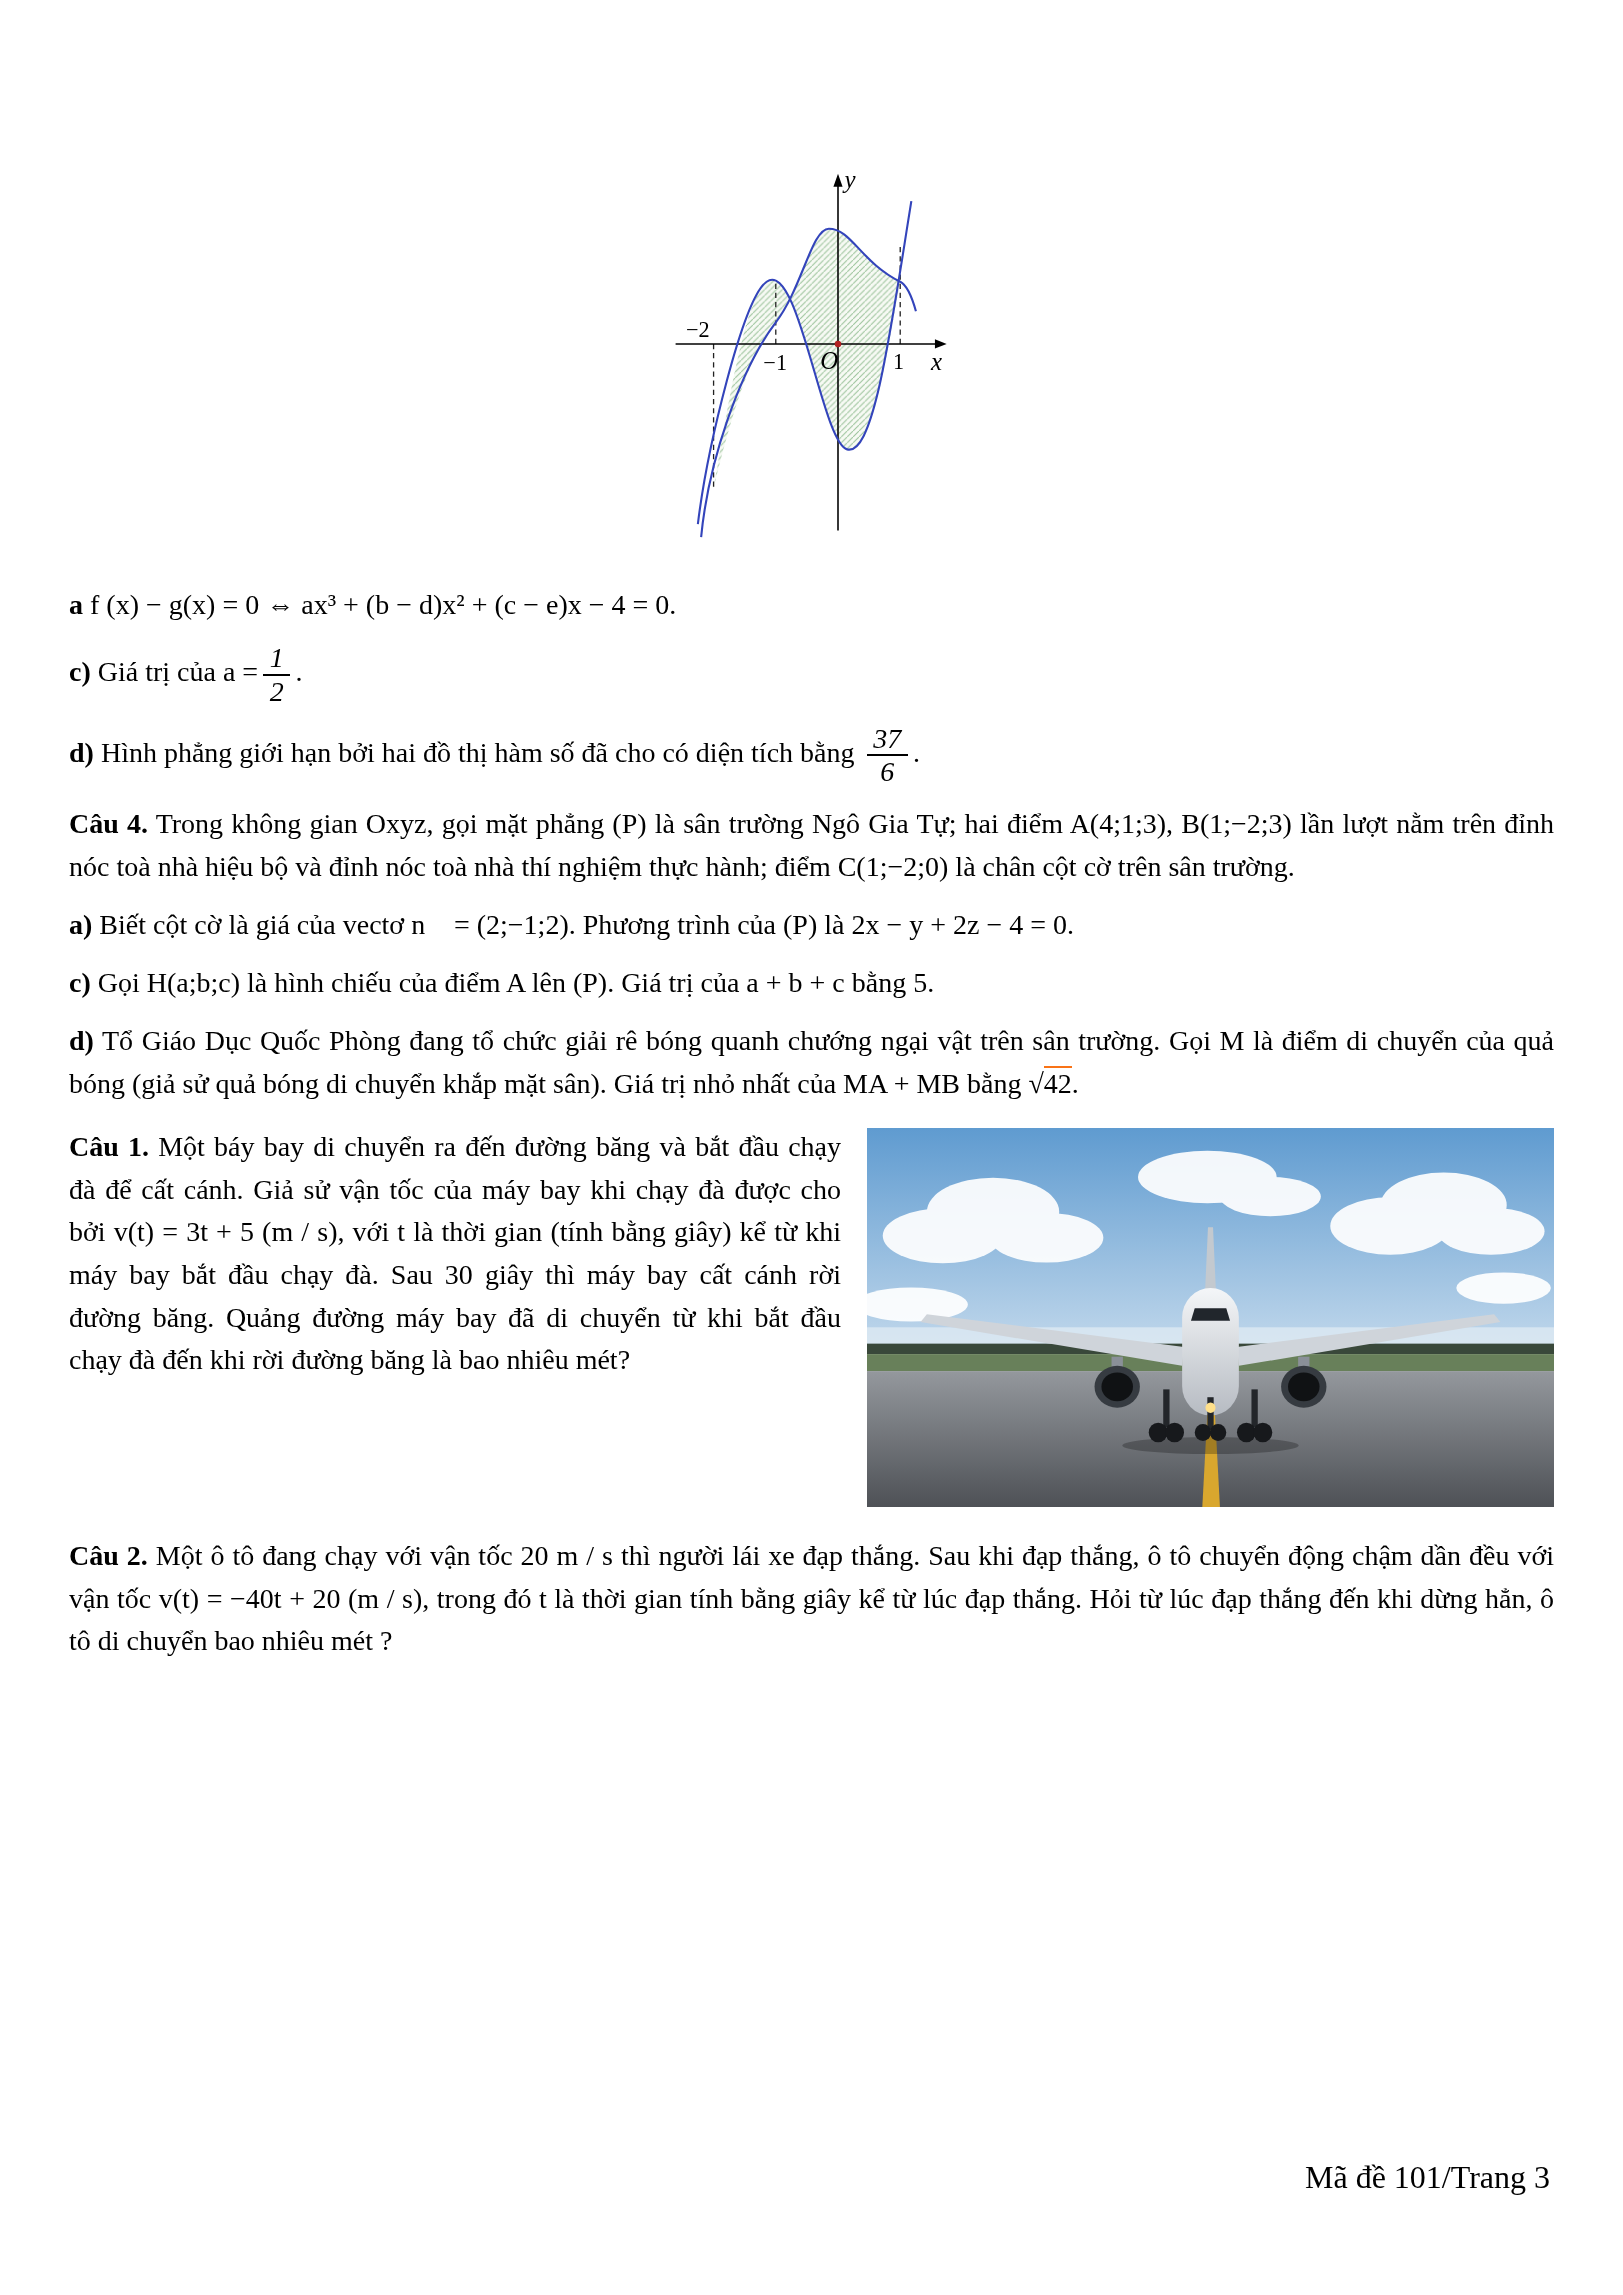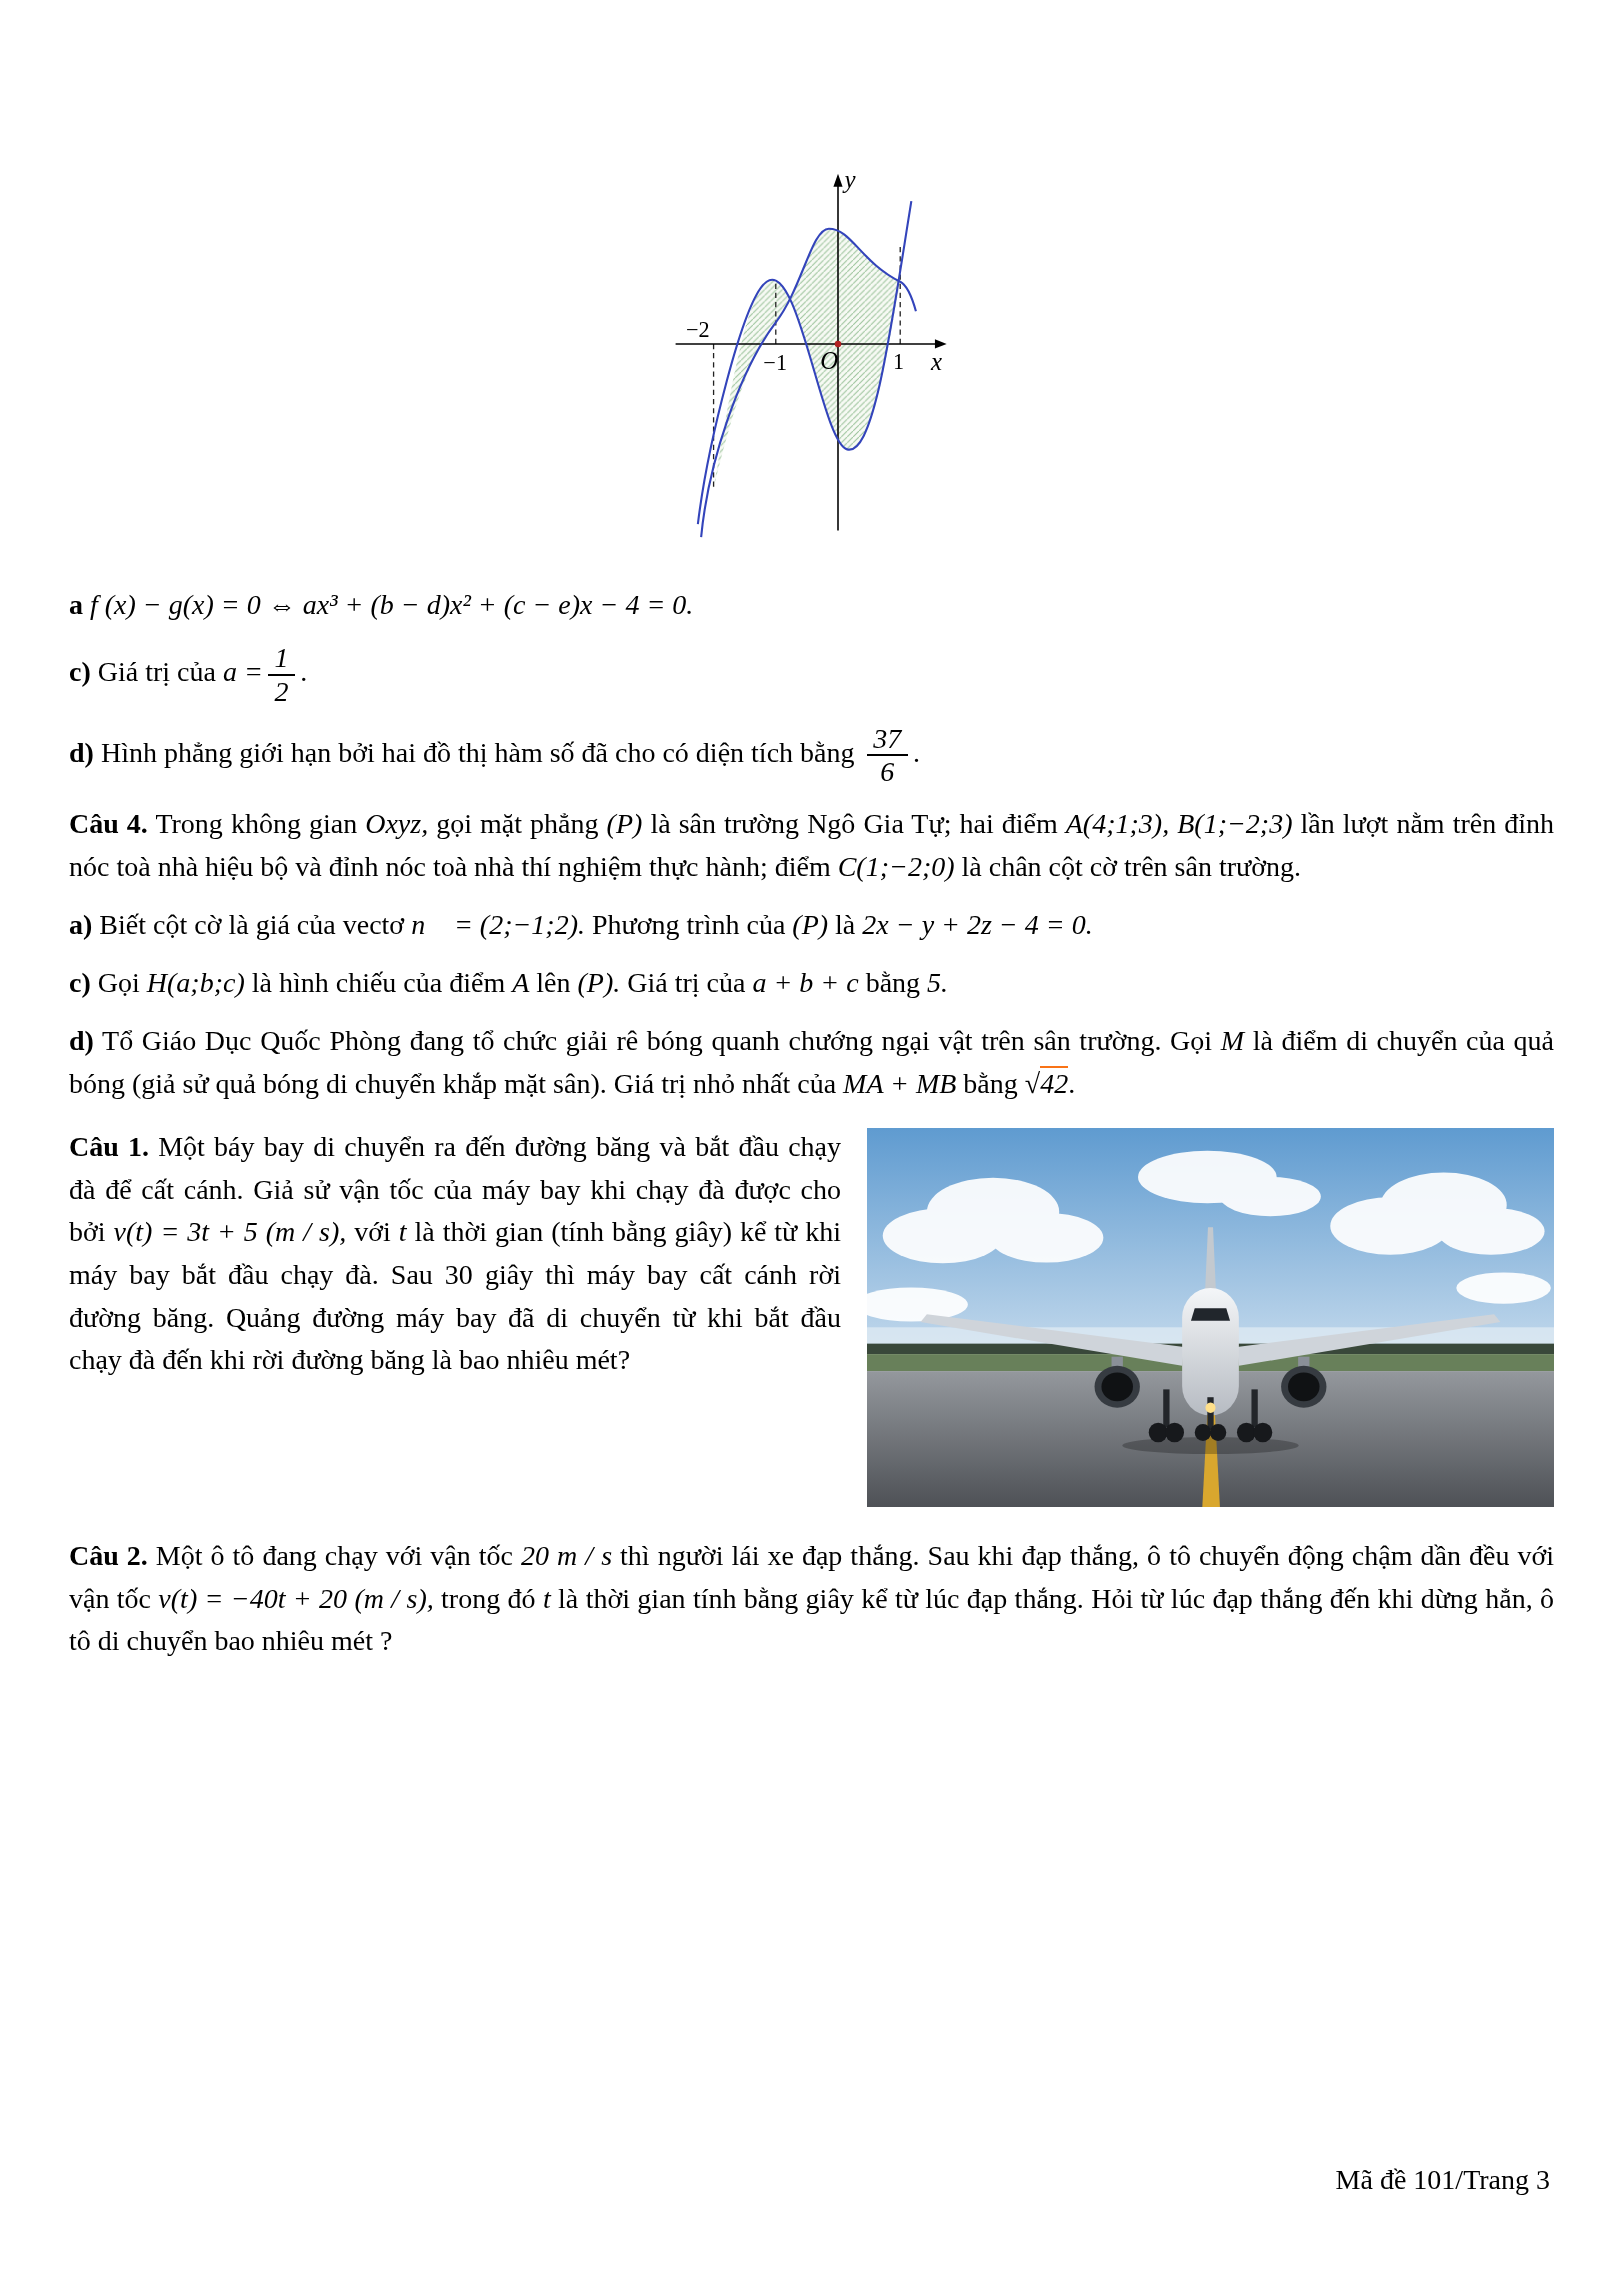--- a/index.html
+++ b/index.html
@@ -19,21 +19,21 @@
     margin:0 auto 30px auto;
     width:406px;
     transform:translateX(26px);
   }
   .para{
     text-align:justify;
     line-height:1.52;
     margin:15.7px 0;
   }
   .lbl{font-weight:700;}
-  .math{font-style:italic;}
+  .math{}
   .frac{
     display:inline-block;
     vertical-align:middle;
     text-align:center;
     line-height:1.12;
     margin:0 5.2px;
     font-style:italic;
   }
   .frac .num{display:block;padding:0 6.5px;}
   .frac .den{display:block;border-top:2px solid #000;padding:0 6.5px;}
@@ -44,21 +44,21 @@
     width:687px;
     height:379px;
     margin:5.2px 0 11.8px 26px;
     padding:0;
   }
   .photo svg{display:block;width:100%;height:100%;}
   .footer{
     position:absolute;
     right:73px;
     bottom:99px;
-    font-size:28px;
+    font-size:32px;
   }
   figure{margin:0;}
   svg text{font-family:"Liberation Serif","DejaVu Serif",serif;}
   .ax-var{font-style:italic;font-size:38px;}
   .ax-num{font-size:34px;}
 </style>
 </head>
 <body>
 
 <div class="page">

